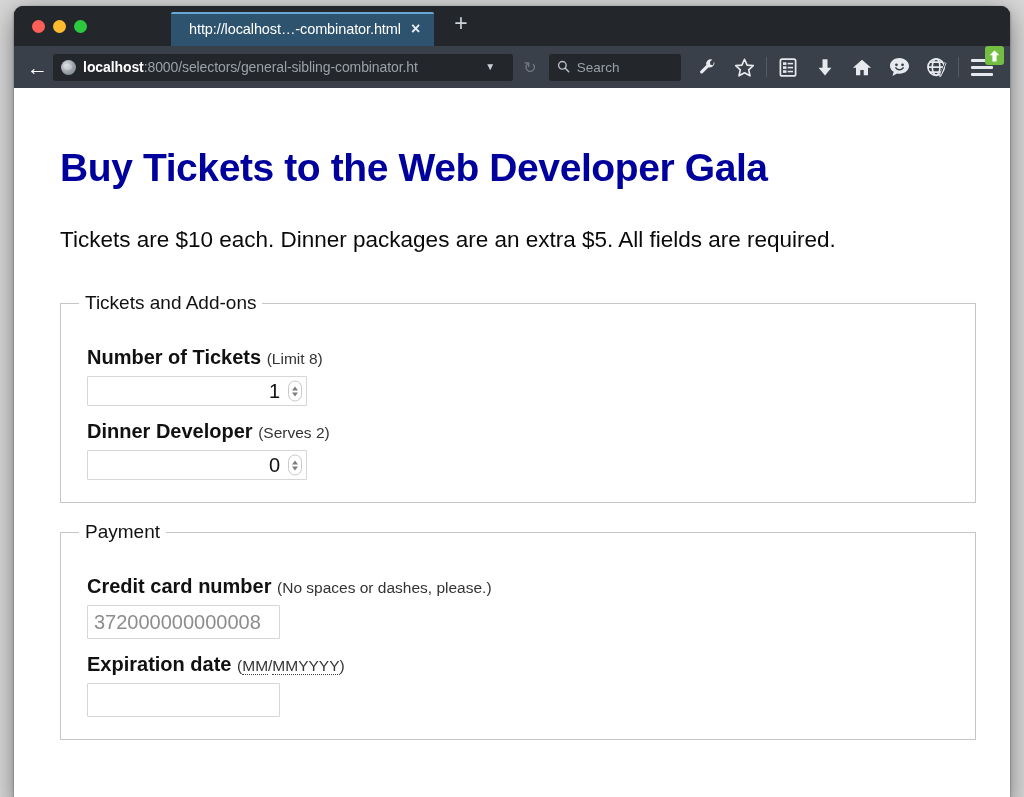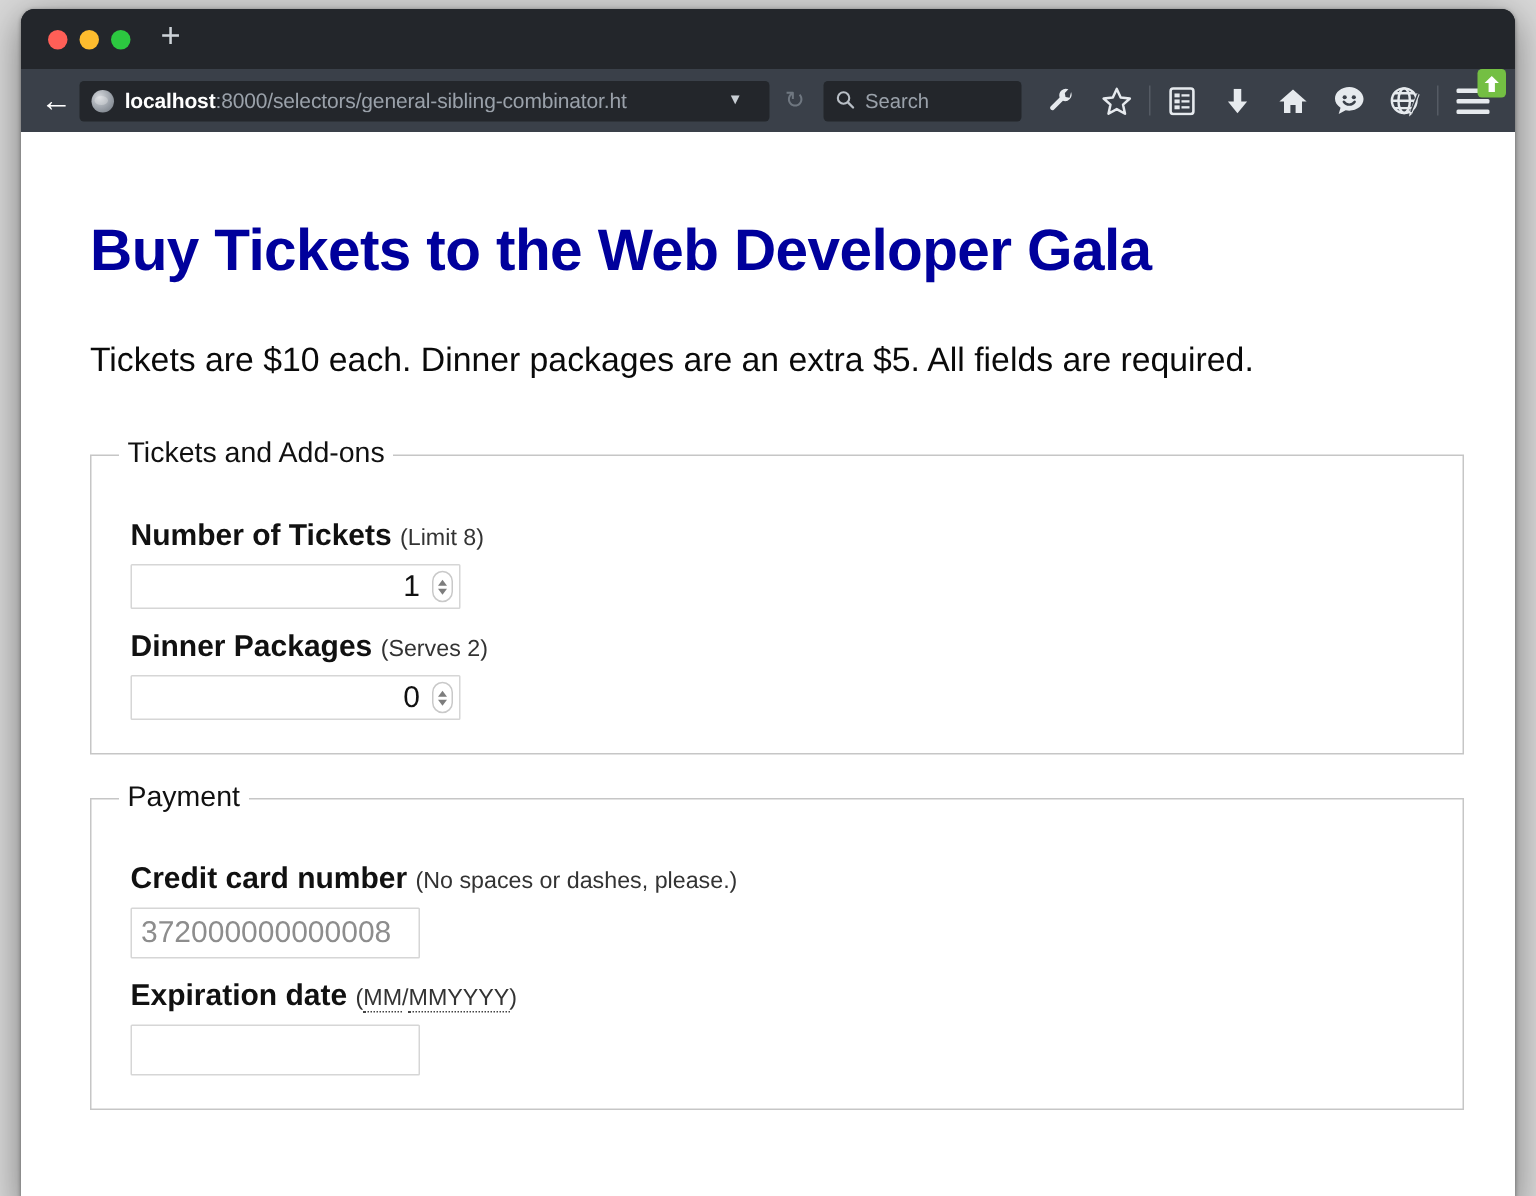--- a/index.html
+++ b/index.html
@@ -292,20 +292,24 @@
 </head>
 <body>
 
 <div class="window">
 
   <div class="tabstrip">
     <div class="traffic">
       <span class="light red"></span>
       <span class="light yellow"></span>
       <span class="light green"></span>
+    </div>
+    <div class="tab">
+      <span class="tab-title">http://localhost…-combinator.html</span>
+      <span class="tab-close">×</span>
     </div>
     <div class="newtab">+</div>
   </div>
 
   <div class="navbar">
 
     <div class="navbtn">
       <span class="back-arrow">←</span>
     </div>
 
@@ -429,21 +433,21 @@
           <input class="num" type="text" readonly="" value="1" style="">
           <span class="spinner">
             <span class="up"></span>
             <span class="down"></span>
           </span>
         </span>
       </div>
 
       <div class="field">
         <label class="field-label">
-          <span>Dinner Packages</span>
+          <span>Dinner Developer</span>
           <span class="hint">(Serves 2)</span>
         </label>
         <span class="num-wrap">
           <input class="num" type="text" readonly="" value="0" style="">
           <span class="spinner">
             <span class="up"></span>
             <span class="down"></span>
           </span>
         </span>
       </div>

